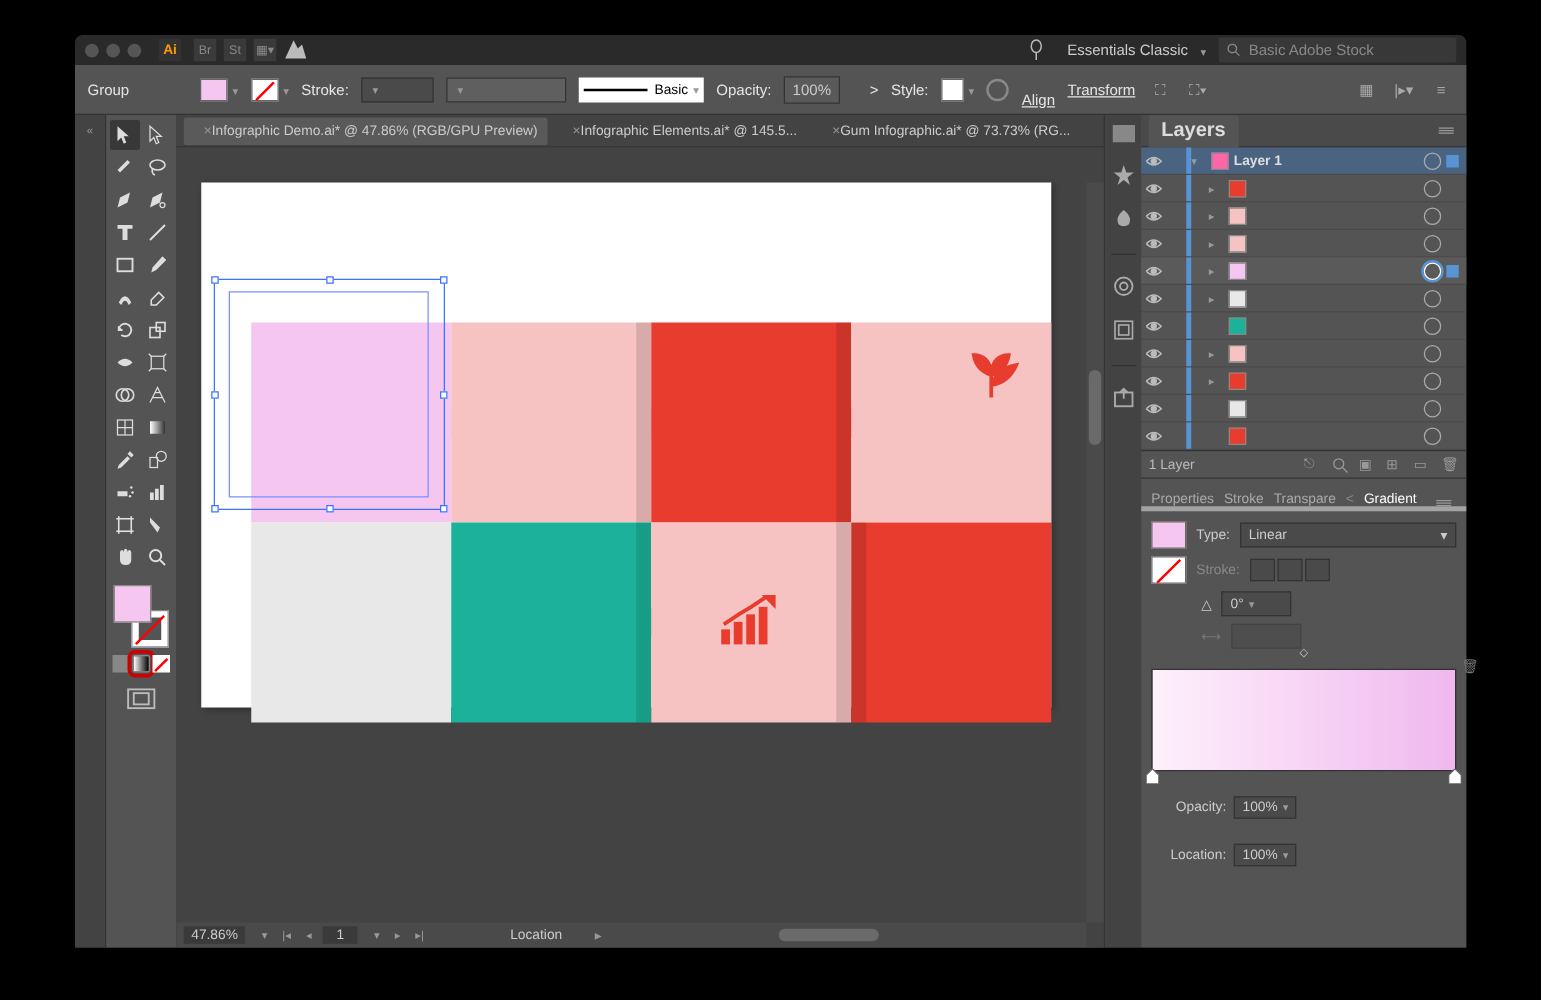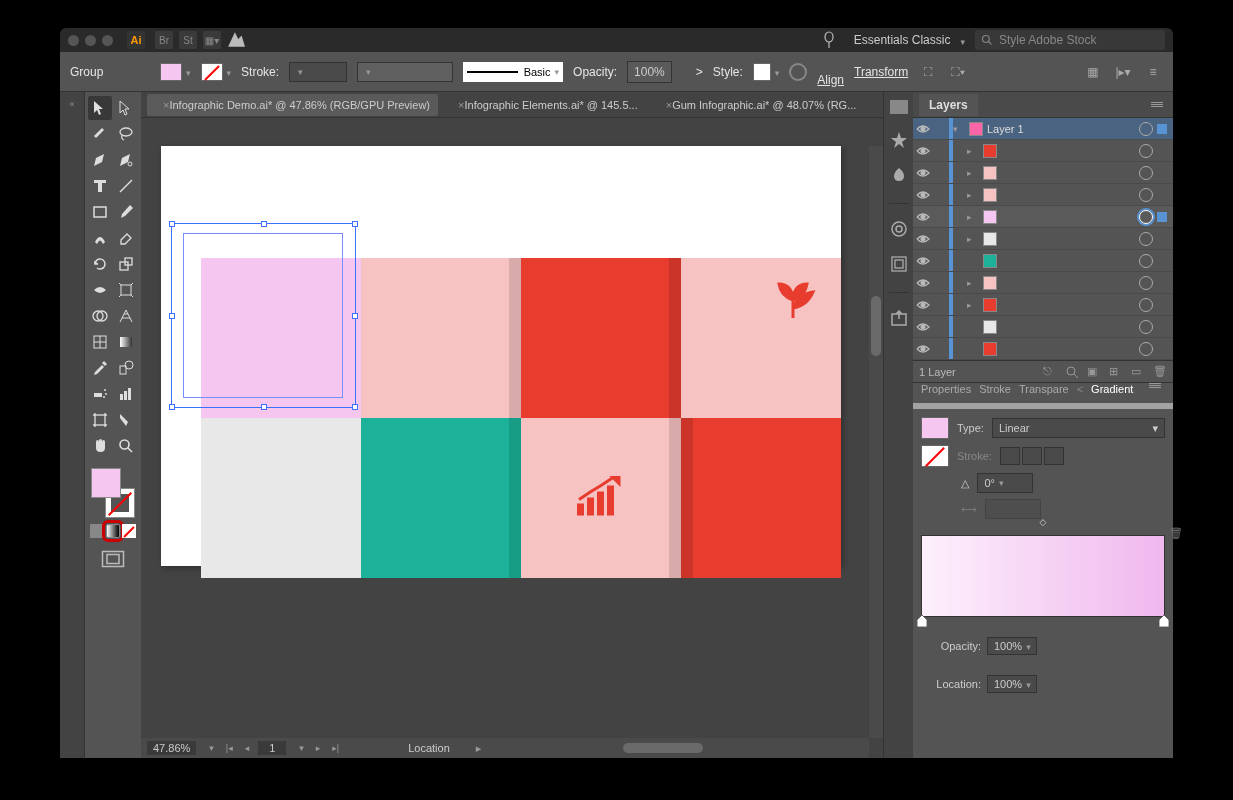--- a/index.html
+++ b/index.html
@@ -95,40 +95,40 @@
   .page-field{background:#3a3a3a;padding:1px 8px;width:28px;text-align:center;}
   .hs-label{margin-left:60px;}
   .hs-thumb{margin-left:auto;margin-right:160px;height:10px;width:80px;background:#6a6a6a;border-radius:5px;}
   
   .right-dock-col{width:30px;background:#434343;border-left:1px solid #333;display:flex;flex-direction:column;align-items:center;padding-top:8px;gap:14px;}
   .dock-ic{color:#aaa;}
   .dock-sep{width:20px;height:1px;background:#333;margin:2px 0;}
   
   .panels { width: 260px; background: #545454; display: flex; flex-direction: column;}
   .panel-tabs{height:26px;display:flex;align-items:center;background:#4a4a4a;border-bottom:1px solid #333;padding:0 6px;}
-  .ptab{padding:4px 10px;font-size:12px;font-weight:bold;color:#ddd;background:#545454;border-radius:2px 2px 0 0;}
+  .ptab{padding:4px 10px;font-size:16px;font-weight:bold;color:#ddd;background:#545454;border-radius:2px 2px 0 0;}
   .layers-body{flex:0 0 auto;}
   .layer-row{height:22px;display:flex;align-items:center;border-bottom:1px solid #4a4a4a;font-size:11px;color:#ddd;}
   .layer-row.hl{background:#4a6380;}
   .layer-row.sel{background:#5a5a5a;}
   .eye{width:20px;display:flex;justify-content:center;color:#aaa;}
   .lock{width:16px;}
   .lr-indent{width:14px;}
   .expand{width:12px;color:#999;font-size:9px;}
   .thumb{width:14px;height:14px;border:1px solid #888;margin:0 4px;}
-  .lr-name{flex:1;}
+  .lr-name{flex:1;font-weight:bold;}
   .lr-target{width:14px;height:14px;border:1.5px solid #aaa;border-radius:50%;margin-right:4px;}
   .lr-target.on{border-color:#fff;box-shadow:0 0 0 2px #5893d4;}
   .lr-sq{width:10px;height:10px;margin-right:6px;}
   .layers-foot{height:22px;display:flex;align-items:center;padding:0 6px;font-size:11px;color:#bbb;gap:8px;border-top:1px solid #333;}
   .layers-foot .sp{flex:1;}
   .lf-ic{width:14px;height:14px;color:#999;}
   
   .grad-panel{flex:1;display:flex;flex-direction:column;border-top:1px solid #333;}
-  .grad-tabs{height:26px;display:flex;align-items:flex-start;gap:8px;padding:0 8px;font-size:11px;color:#aaa;border-bottom:6px solid #a3a3a3;}
+  .grad-tabs{height:26px;display:flex;align-items:flex-end;gap:8px;padding:0 8px;font-size:11px;color:#aaa;border-bottom:4px solid #a3a3a3;}
   .grad-tabs .on{color:#fff;font-weight:normal;}
   .grad-body{padding:8px;display:flex;flex-direction:column;gap:6px;font-size:11px;color:#ccc;}
   .grad-row{display:flex;align-items:center;gap:8px;}
   .grad-sw{width:28px;height:22px;background:#f4c6f0;border:1px solid #666;}
   .grad-sw2{width:28px;height:22px;background:#fff;border:1px solid #666;position:relative;}
   .grad-sw2::after{content:'';position:absolute;left:0;right:0;top:50%;height:2px;background:red;transform:rotate(-45deg);}
   .grad-dd{flex:1;background:#4a4a4a;height:20px;display:flex;align-items:center;padding:0 6px;border:1px solid #333;justify-content:space-between;}
   .grad-field{background:#4a4a4a;height:20px;width:56px;display:flex;align-items:center;padding:0 6px;border:1px solid #333;}
   .grad-preview{height:82px;background:linear-gradient(90deg,#fdf0fc,#f0b8ee);border:1px solid #333;margin-top:10px;position:relative;}
   .grad-stop{position:absolute;bottom:-10px;width:10px;height:12px;}
@@ -165,21 +165,21 @@
       </svg>
   </div>
   <div class="workspace dd-arrow">
     <span>Essentials Classic</span>
   </div>
   <div class="stock-search">
     <svg viewBox="0 0 16 16" fill="none">
         <circle cx="6.5" cy="6.5" r="4.5" stroke="#888" stroke-width="1.5"></circle>
         <line x1="10" y1="10" x2="14" y2="14" stroke="#888" stroke-width="1.5"></line>
       </svg>
-    <span>Style Adobe Stock</span>
+    <span>Basic Adobe Stock</span>
   </div>
 </div>
 
 <div class="app-frame">
 
   <div class="control-bar">
     <div class="cb-item cb-label" style="width:80px;">Group</div>
     <div class="cb-item">
         <div class="fill-swatch" style="background:#f4c6f0"></div>
         <span class="dd-arrow"></span>
@@ -435,21 +435,21 @@
         <div class="tab active">
             <span class="close">×</span>
             <span>Infographic Demo.ai* @ 47.86% (RGB/GPU Preview)</span>
           </div>
         <div class="tab">
             <span class="close">×</span>
             <span>Infographic Elements.ai* @ 145.5...</span>
           </div>
         <div class="tab">
             <span class="close">×</span>
-            <span>Gum Infographic.ai* @ 48.07% (RG...</span>
+            <span>Gum Infographic.ai* @ 73.73% (RG...</span>
           </div>
       </div>
       <div class="canvas-surface">
         <div class="artboard">
           <div class="grid">
             <div class="cell c1 notch-r"></div>
             <div class="cell c2 notch-r">
                 <div class="shade-edge"></div>
               </div>
             <div class="cell c3 notch-r">

